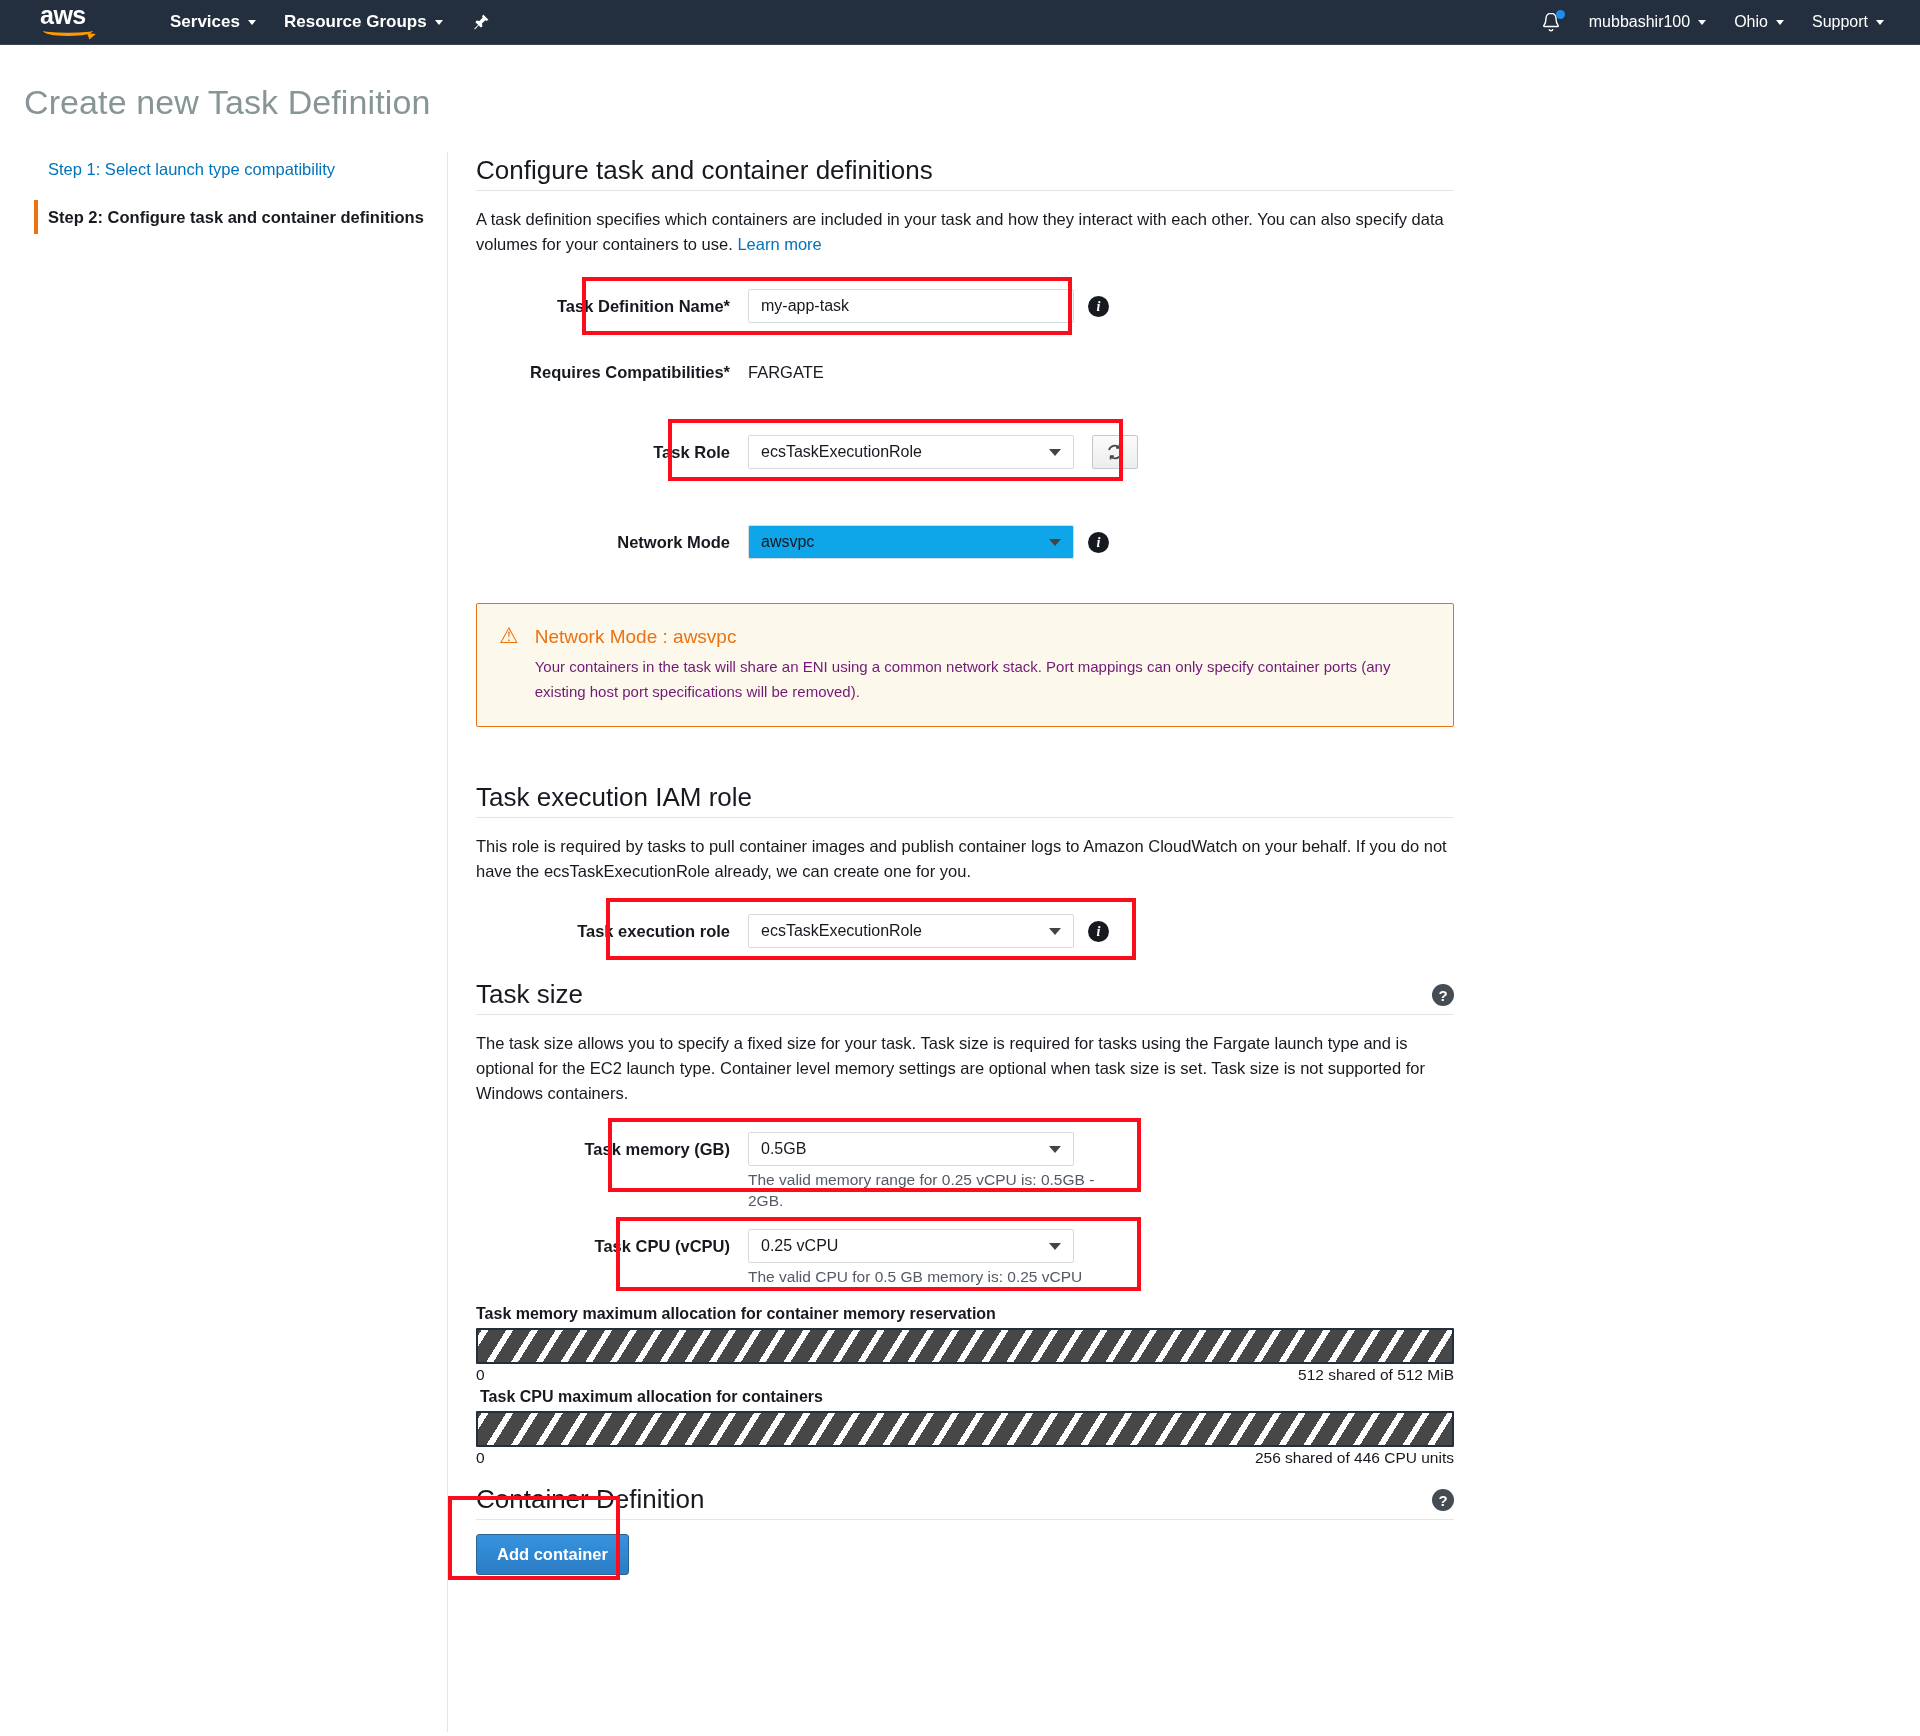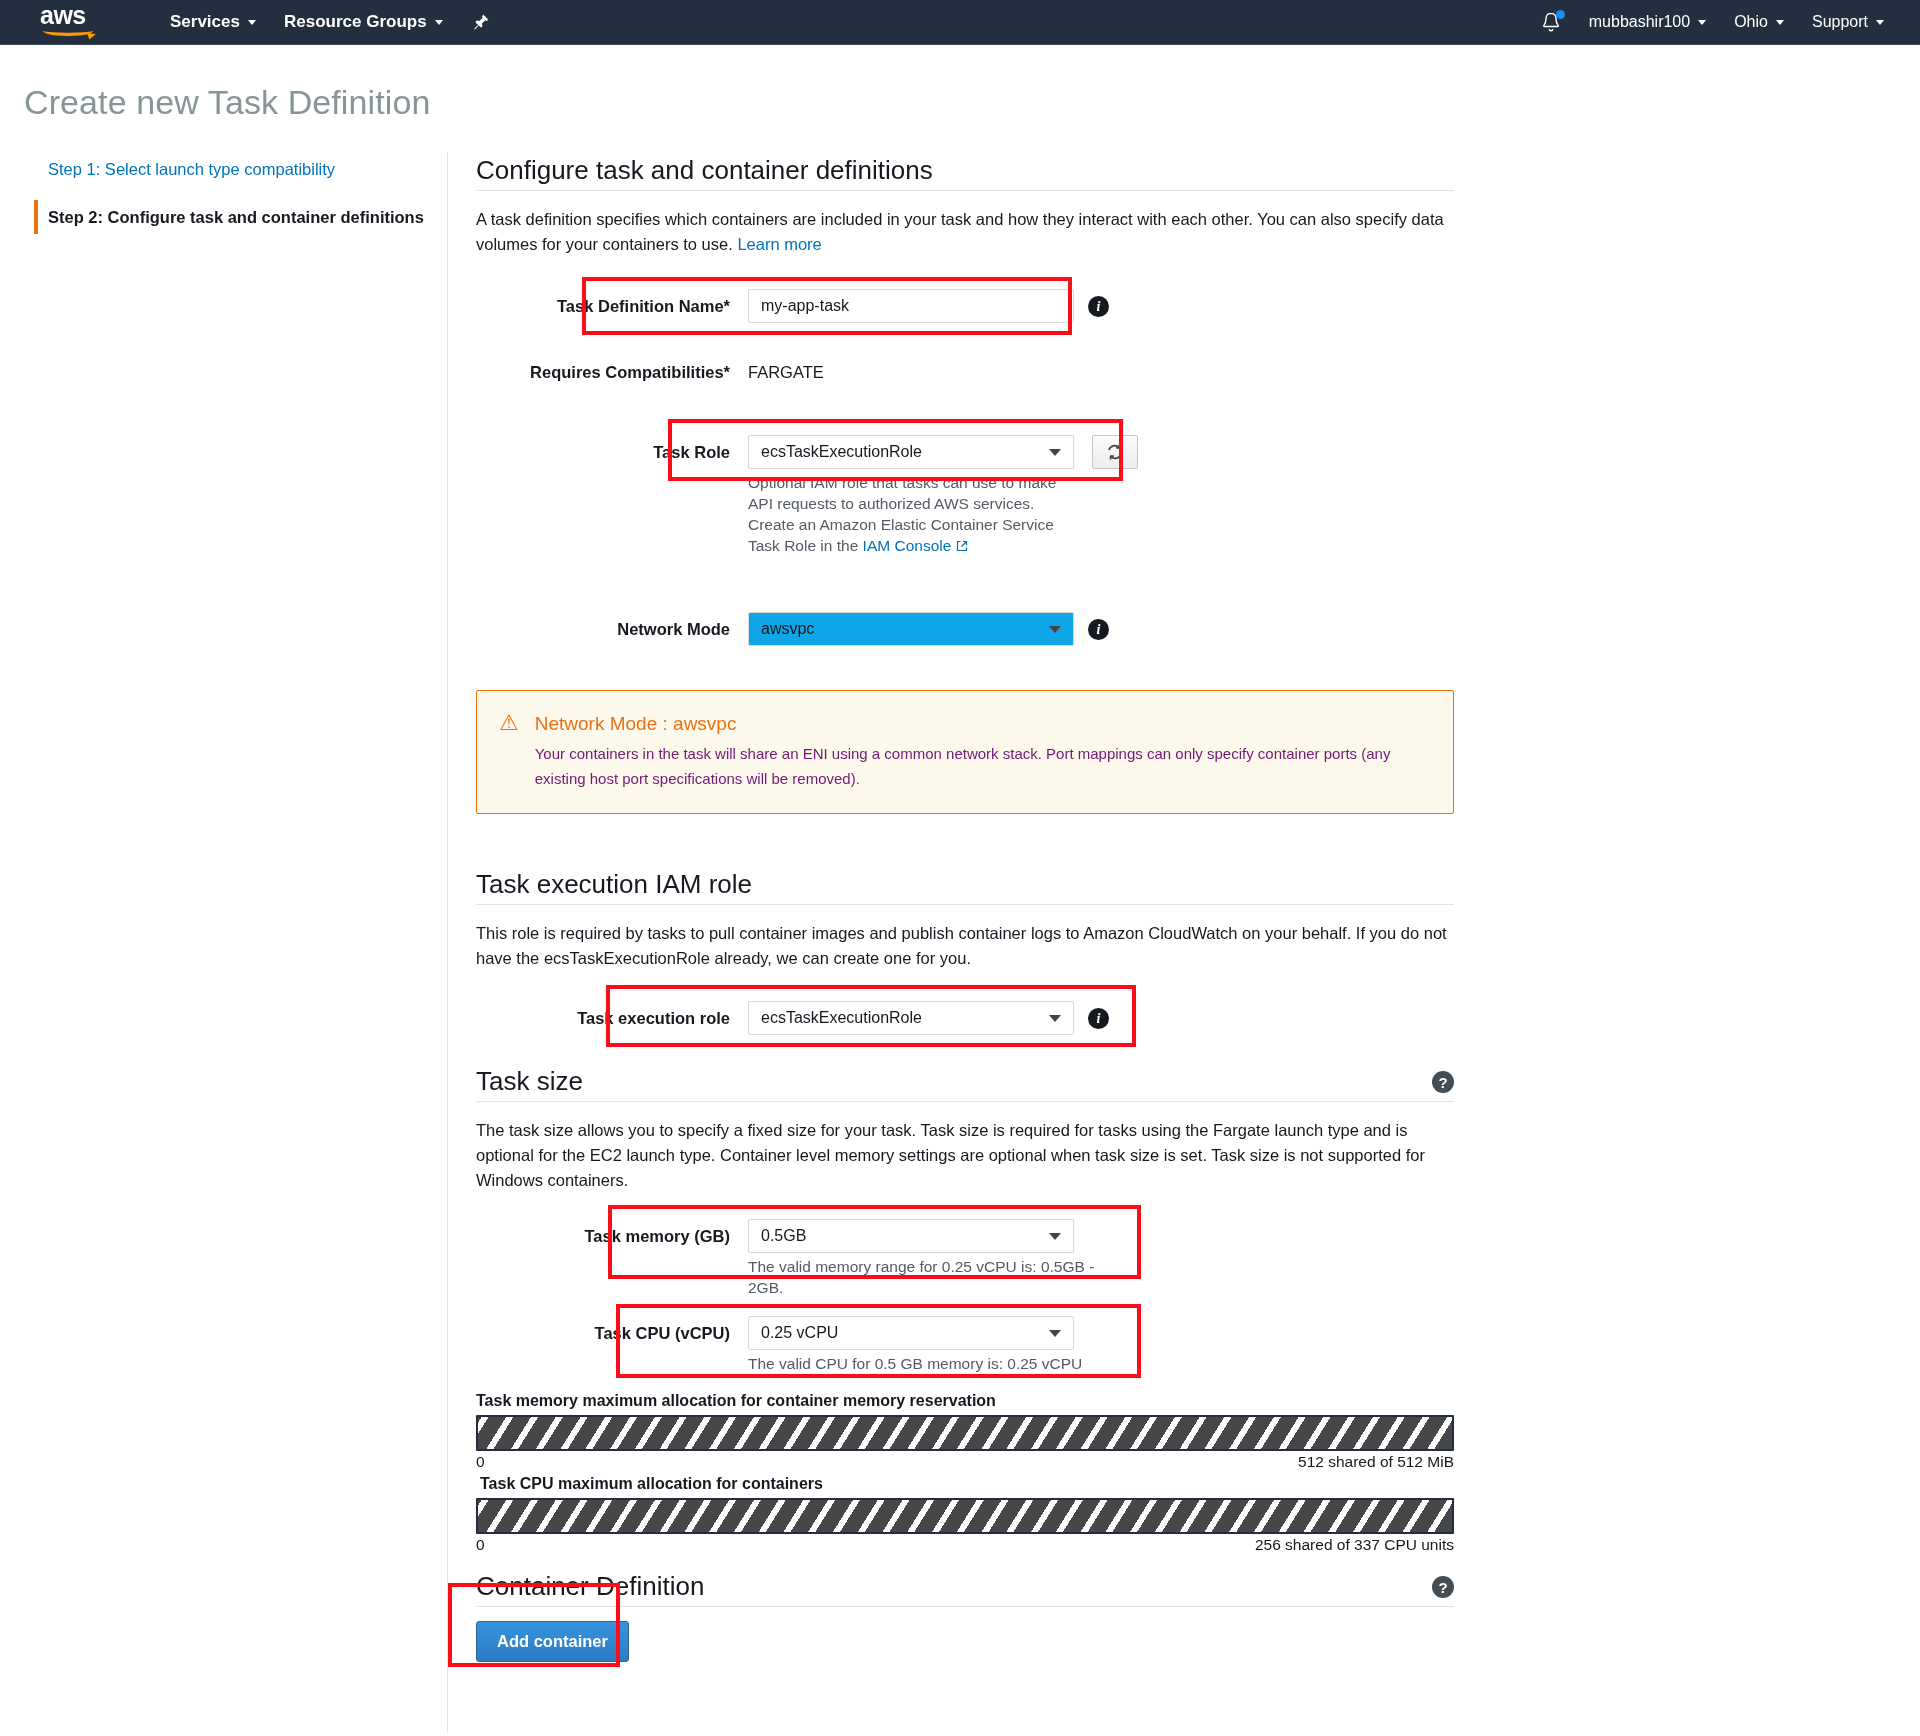--- a/index.html
+++ b/index.html
@@ -461,30 +461,20 @@
       </div>
 
       <div class="form-row" style="margin-top:46px;">
         <div class="redbox" style="left:192px; top:-16px; width:455px; height:62px;"></div>
         <div class="lbl">Task Role</div>
         <div class="field">
           <div class="selbox">
             <span>ecsTaskExecutionRole</span>
             <span class="arr"></span>
           </div>
-          <div class="hint">
-            <span>Optional IAM role that tasks can use to make API requests to authorized AWS services. Create an Amazon Elastic Container Service Task Role in the</span>
-            <a class="lnk"><span>IAM Console</span>
-              <svg width="12" height="12" viewBox="0 0 12 12" fill="none" stroke="#0073bb" stroke-width="1.2" aria-hidden="true" style="vertical-align:-1px;">
-                <path d="M4.5 1.5H1.5v9h9v-3"></path>
-                  <path d="M7 1.5h3.5V5"></path>
-                  <path d="M10.5 1.5L5.5 6.5"></path>
-              </svg>
-            </a>
-          </div>
         </div>
         <div class="refresh-btn">
           <svg width="18" height="18" viewBox="0 0 18 18" fill="none" stroke="#444" stroke-width="1.7" aria-hidden="true">
             <path d="M3 7a6 6 0 0 1 10-2.6"></path>
               <path d="M15 11a6 6 0 0 1-10 2.6"></path>
             <path d="M13.4 1.6v3.2h-3.2" stroke-linejoin="round"></path>
             <path d="M4.6 16.4v-3.2h3.2" stroke-linejoin="round"></path>
           </svg>
         </div>
       </div>
@@ -562,21 +552,21 @@
           <span>0</span>
           <span>512 shared of 512 MiB</span>
         </div>
       </div>
 
       <div style="margin-top:4px;">
         <p class="alloc-label" style="padding-left:4px;">Task CPU maximum allocation for containers</p>
         <div class="bar"></div>
         <div class="bar-legend">
           <span>0</span>
-          <span>256 shared of 337 CPU units</span>
+          <span>256 shared of 446 CPU units</span>
         </div>
       </div>
 
       <div class="sect-head" style="margin-top:14px;">
         <h2 class="sect">Container Definition</h2>
         <span class="help-q" style="margin-top:8px;">?</span>
       </div>
       <div class="sect-rule" style="margin-bottom:14px;"></div>
 
       <div style="position:relative;">

